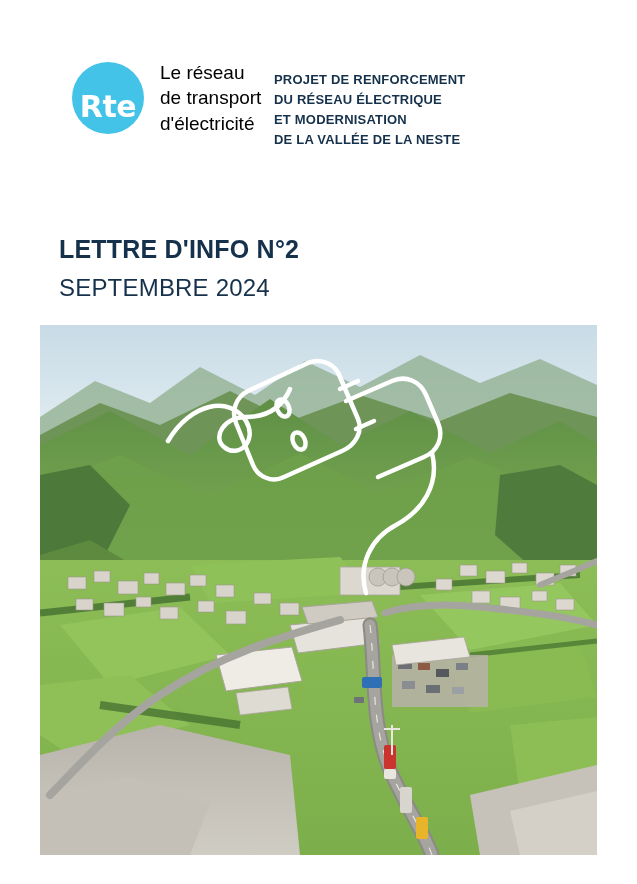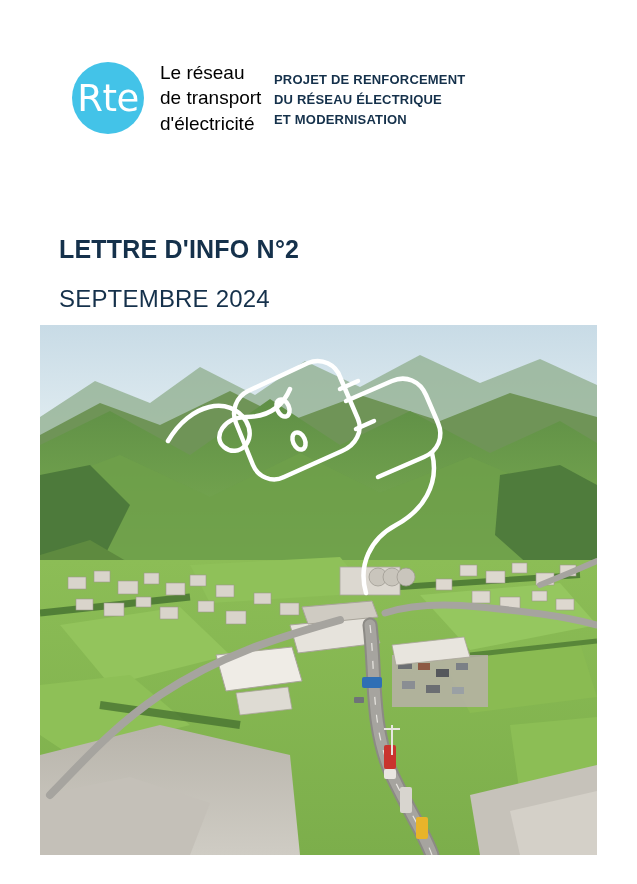--- a/index.html
+++ b/index.html
@@ -46,27 +46,27 @@
     border-radius: 50%;
     background: #43c3e8;
     display: flex;
     align-items: center;
     justify-content: center;
     position: relative;
   }
 
   .logo-wordmark {
     font-family: "DejaVu Sans", sans-serif;
-    font-size: 37px;
-    font-weight: normal;
+    font-size: 30px;
+    font-weight: bold;
     color: #ffffff;
     letter-spacing: -0.5px;
     line-height: 1;
     position: relative;
-    top: 1px;
+    top: 9px;
   }
 
   .logo-tagline {
     margin-left: 16px;
     font-family: "Liberation Sans", sans-serif;
     font-size: 19px;
     line-height: 1.33;
     color: #000000;
     font-weight: 400;
     white-space: pre-line;
@@ -97,21 +97,21 @@
 
   .letter-title {
     font-size: 25px;
     font-weight: bold;
     color: #15314b;
     letter-spacing: 0.2px;
     line-height: 1.2;
   }
 
   .letter-date {
-    margin-top: 21px;
+    margin-top: 10px;
     font-size: 24px;
     font-weight: 400;
     color: #15314b;
     letter-spacing: 0.2px;
     line-height: 1.2;
   }
 
   
   .hero {
     position: absolute;
@@ -142,20 +142,21 @@
       </div>
       <div class="logo-tagline">Le réseau
 de transport
 d'électricité</div>
     </div>
 
     <div class="project-title">
       <div>PROJET DE RENFORCEMENT</div>
       <div>DU RÉSEAU ÉLECTRIQUE</div>
       <div>ET MODERNISATION</div>
+      <div>DE LA VALLÉE DE LA NESTE</div>
     </div>
 
   </div>
 
   <div class="title-block">
     <div class="letter-title">LETTRE D'INFO N°2</div>
     <div class="letter-date">SEPTEMBRE 2024</div>
   </div>
 
   <div class="hero">

